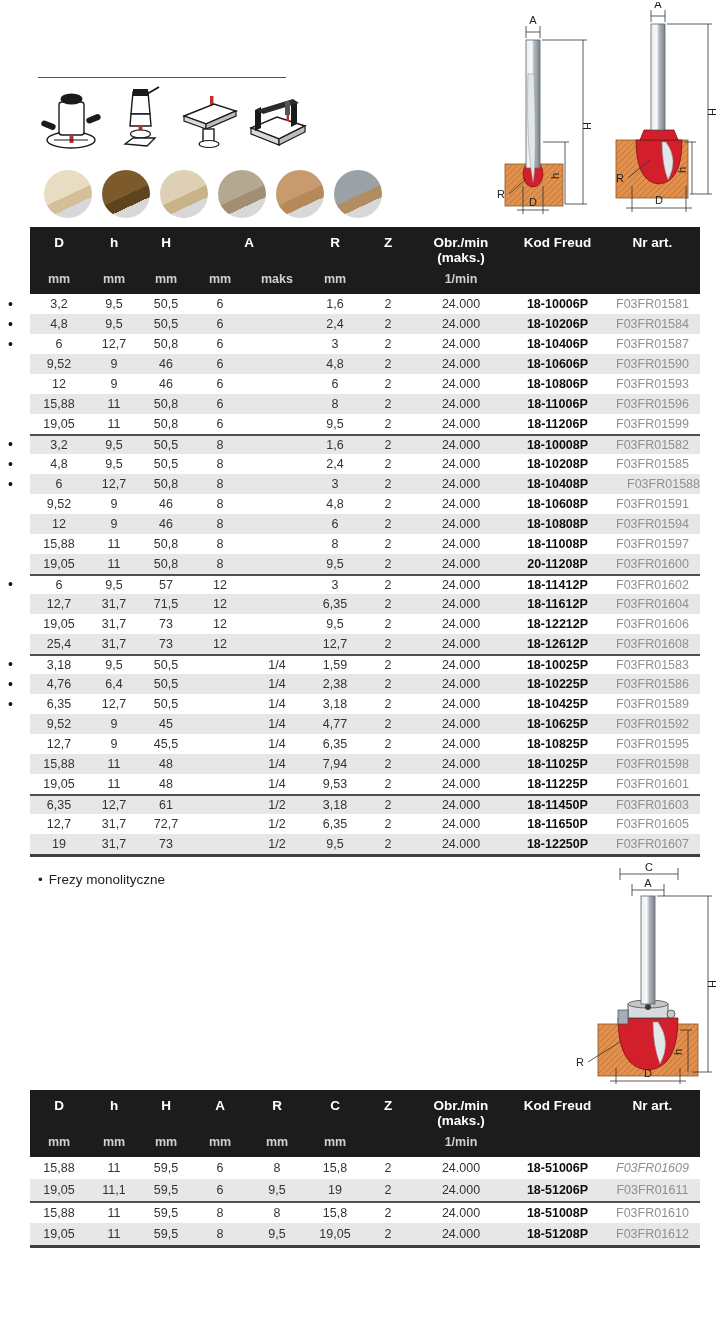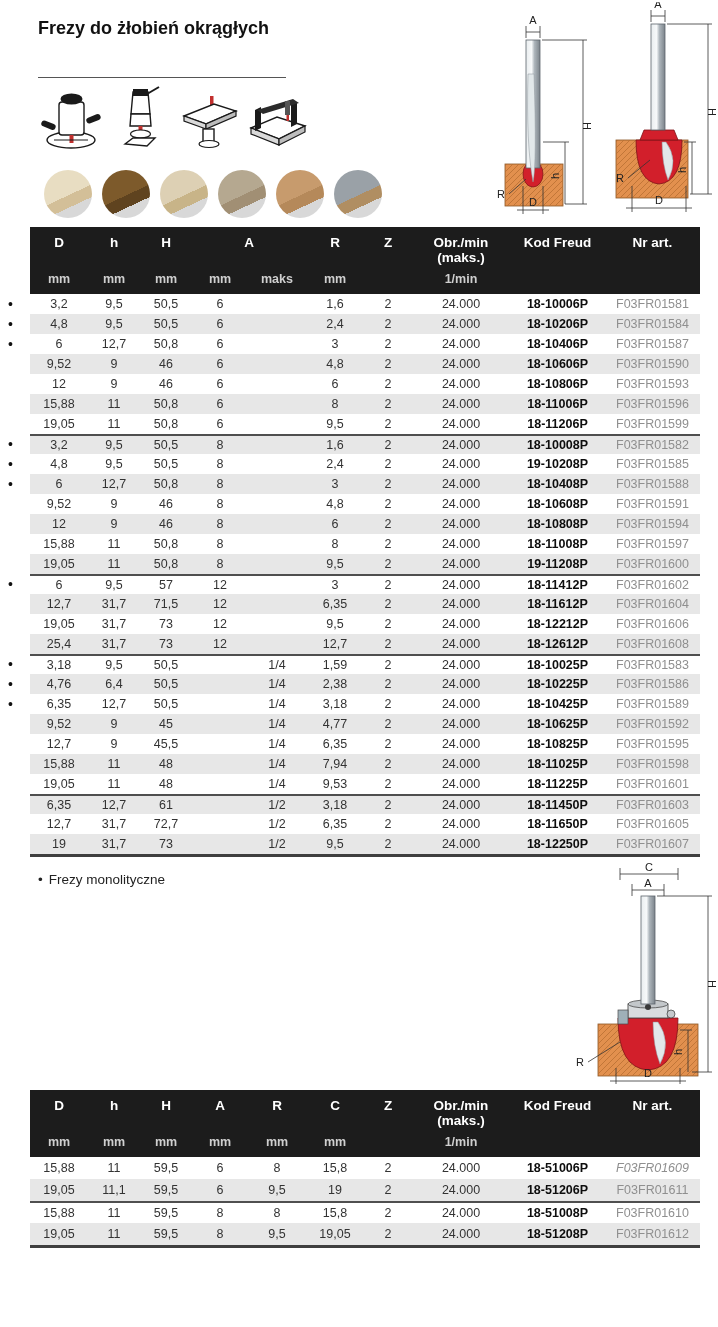--- a/index.html
+++ b/index.html
@@ -44,21 +44,20 @@
   .footnote .b{margin-right:6px;}
 
   .section2-title{position:absolute;left:38px;top:1038px;width:490px;font-size:14.5px;font-weight:bold;color:#111;line-height:19px;}
 </style>
 </head>
 <body>
 
 <div id="page">
 
   <div class="title">
-    <div>Frezy do żłobień okrągłych</div>
   </div>
   <div class="title-rule"></div>
 
   <div class="machines-row">
     <svg class="machine-icon" viewBox="0 0 62 64">
       <ellipse cx="31" cy="54" rx="24" ry="8" fill="#fff" stroke="#1a1a1a" stroke-width="1.4"></ellipse>
       <rect x="19" y="16" width="25" height="33" rx="3" fill="#fff" stroke="#1a1a1a" stroke-width="1.4"></rect>
       <ellipse cx="31.5" cy="13" rx="11" ry="5.5" fill="#1a1a1a"></ellipse>
       <rect x="1" y="36" width="15" height="6" rx="3" fill="#1a1a1a" transform="rotate(22 8 39)"></rect>
       <rect x="46" y="30" width="15" height="6" rx="3" fill="#1a1a1a" transform="rotate(-22 53 33)"></rect>
@@ -330,37 +329,37 @@
           <div class="bullet-col" style="line-height: 20px;">•</div>
           <div class="row-content">
             <div class="cell" style="width: 58px; line-height: 20px;">4,8</div>
             <div class="cell" style="width: 52px; line-height: 20px;">9,5</div>
             <div class="cell" style="width: 52px; line-height: 20px;">50,5</div>
             <div class="cell" style="width: 56px; line-height: 20px;">8</div>
             <div class="cell" style="width: 58px; line-height: 20px;"></div>
             <div class="cell" style="width: 58px; line-height: 20px;">2,4</div>
             <div class="cell" style="width: 48px; line-height: 20px;">2</div>
             <div class="cell" style="width: 98px; line-height: 20px;">24.000</div>
-            <div class="cell kod" style="width: 95px; line-height: 20px;">19-10208P</div>
+            <div class="cell kod" style="width: 95px; line-height: 20px;">18-10208P</div>
             <div class="cell nr" style="width: 95px; line-height: 20px;">F03FR01585</div>
           </div>
         </div>
         <div class="trow" style="height: 20px;">
           <div class="bullet-col" style="line-height: 20px;">•</div>
           <div class="row-content alt">
             <div class="cell" style="width: 58px; line-height: 20px;">6</div>
             <div class="cell" style="width: 52px; line-height: 20px;">12,7</div>
             <div class="cell" style="width: 52px; line-height: 20px;">50,8</div>
             <div class="cell" style="width: 56px; line-height: 20px;">8</div>
             <div class="cell" style="width: 58px; line-height: 20px;"></div>
             <div class="cell" style="width: 58px; line-height: 20px;">3</div>
             <div class="cell" style="width: 48px; line-height: 20px;">2</div>
             <div class="cell" style="width: 98px; line-height: 20px;">24.000</div>
             <div class="cell kod" style="width: 95px; line-height: 20px;">18-10408P</div>
-            <div class="cell nr" style="width: 95px; line-height: 20px;">F03FR01588</div>
+            <div class="cell nr" style="width: 95px; line-height: 20px; text-align: right;">F03FR01588</div>
           </div>
         </div>
         <div class="trow" style="height: 20px;">
           <div class="bullet-col" style="line-height: 20px;"></div>
           <div class="row-content">
             <div class="cell" style="width: 58px; line-height: 20px;">9,52</div>
             <div class="cell" style="width: 52px; line-height: 20px;">9</div>
             <div class="cell" style="width: 52px; line-height: 20px;">46</div>
             <div class="cell" style="width: 56px; line-height: 20px;">8</div>
             <div class="cell" style="width: 58px; line-height: 20px;"></div>
@@ -405,21 +404,21 @@
           <div class="bullet-col" style="line-height: 20px;"></div>
           <div class="row-content alt">
             <div class="cell" style="width: 58px; line-height: 20px;">19,05</div>
             <div class="cell" style="width: 52px; line-height: 20px;">11</div>
             <div class="cell" style="width: 52px; line-height: 20px;">50,8</div>
             <div class="cell" style="width: 56px; line-height: 20px;">8</div>
             <div class="cell" style="width: 58px; line-height: 20px;"></div>
             <div class="cell" style="width: 58px; line-height: 20px;">9,5</div>
             <div class="cell" style="width: 48px; line-height: 20px;">2</div>
             <div class="cell" style="width: 98px; line-height: 20px;">24.000</div>
-            <div class="cell kod" style="width: 95px; line-height: 20px;">19-11208P</div>
+            <div class="cell kod" style="width: 95px; line-height: 20px;">20-11208P</div>
             <div class="cell nr" style="width: 95px; line-height: 20px; text-align: center;">F03FR01600</div>
           </div>
         </div>
         <div class="trow" style="height: 20px;">
           <div class="bullet-col" style="line-height: 20px;">•</div>
           <div class="row-content group-start">
             <div class="cell" style="width: 58px; line-height: 18px;">6</div>
             <div class="cell" style="width: 52px; line-height: 18px;">9,5</div>
             <div class="cell" style="width: 52px; line-height: 18px;">57</div>
             <div class="cell" style="width: 56px; line-height: 18px;">12</div>

